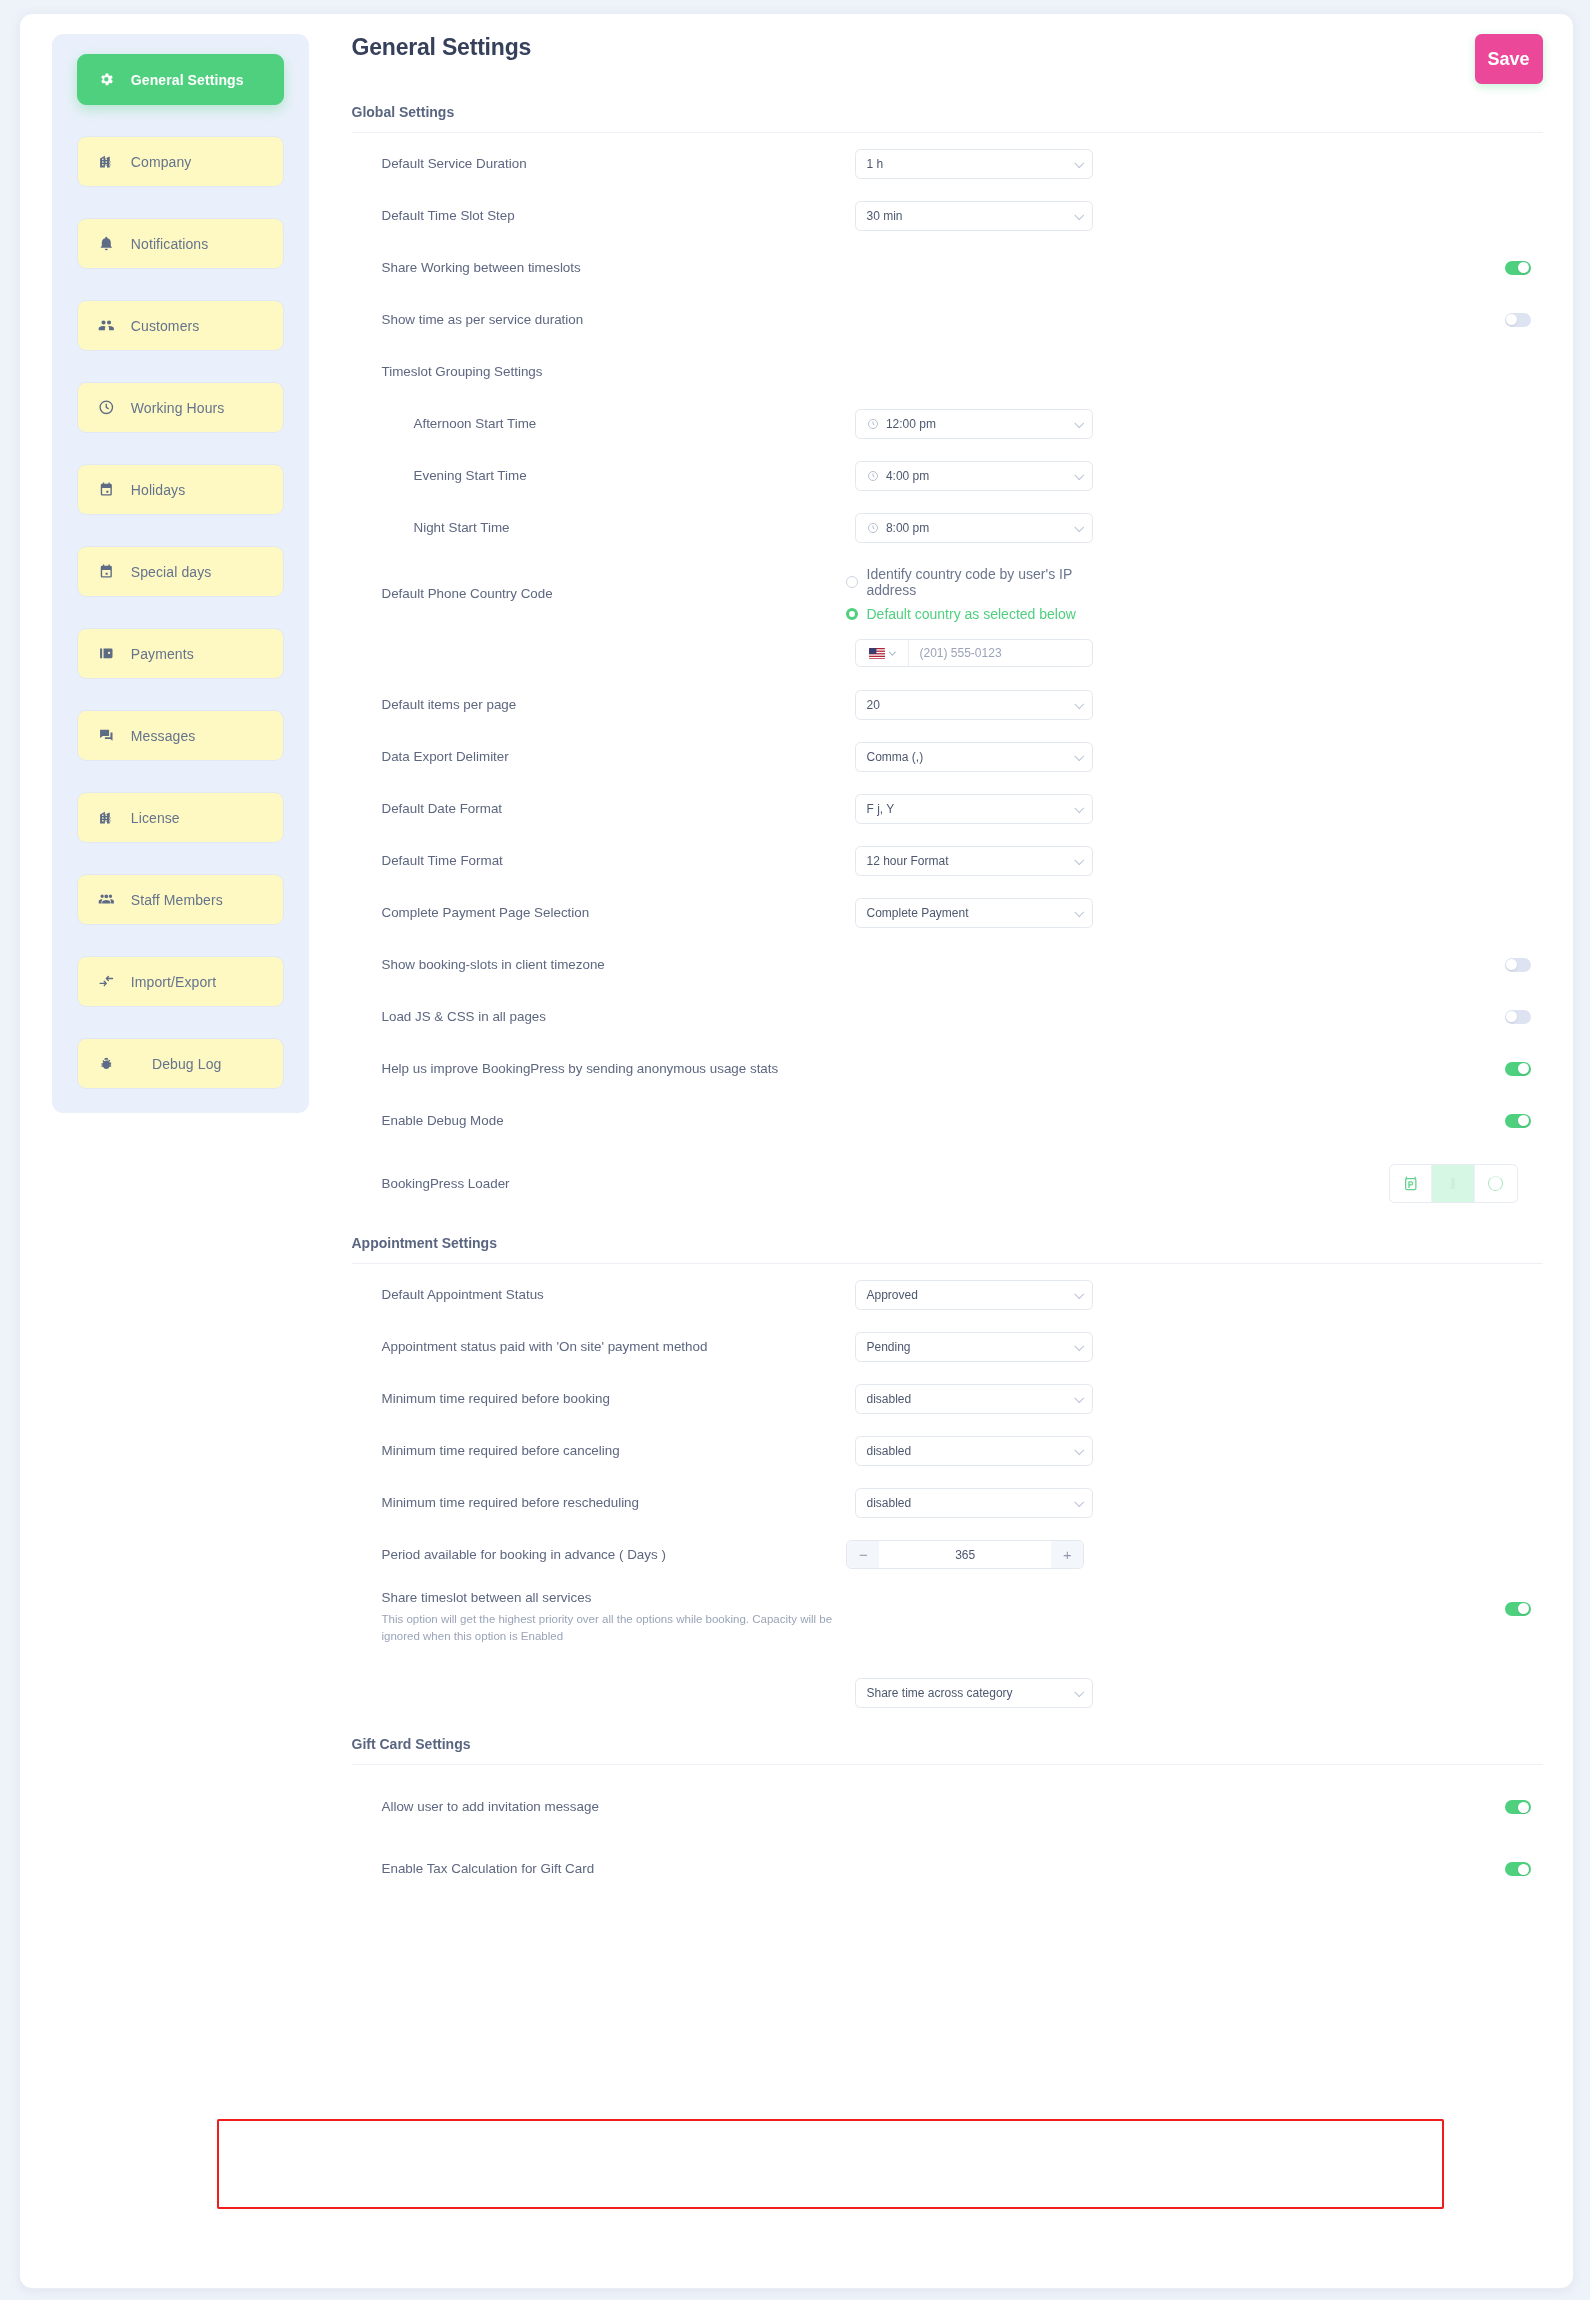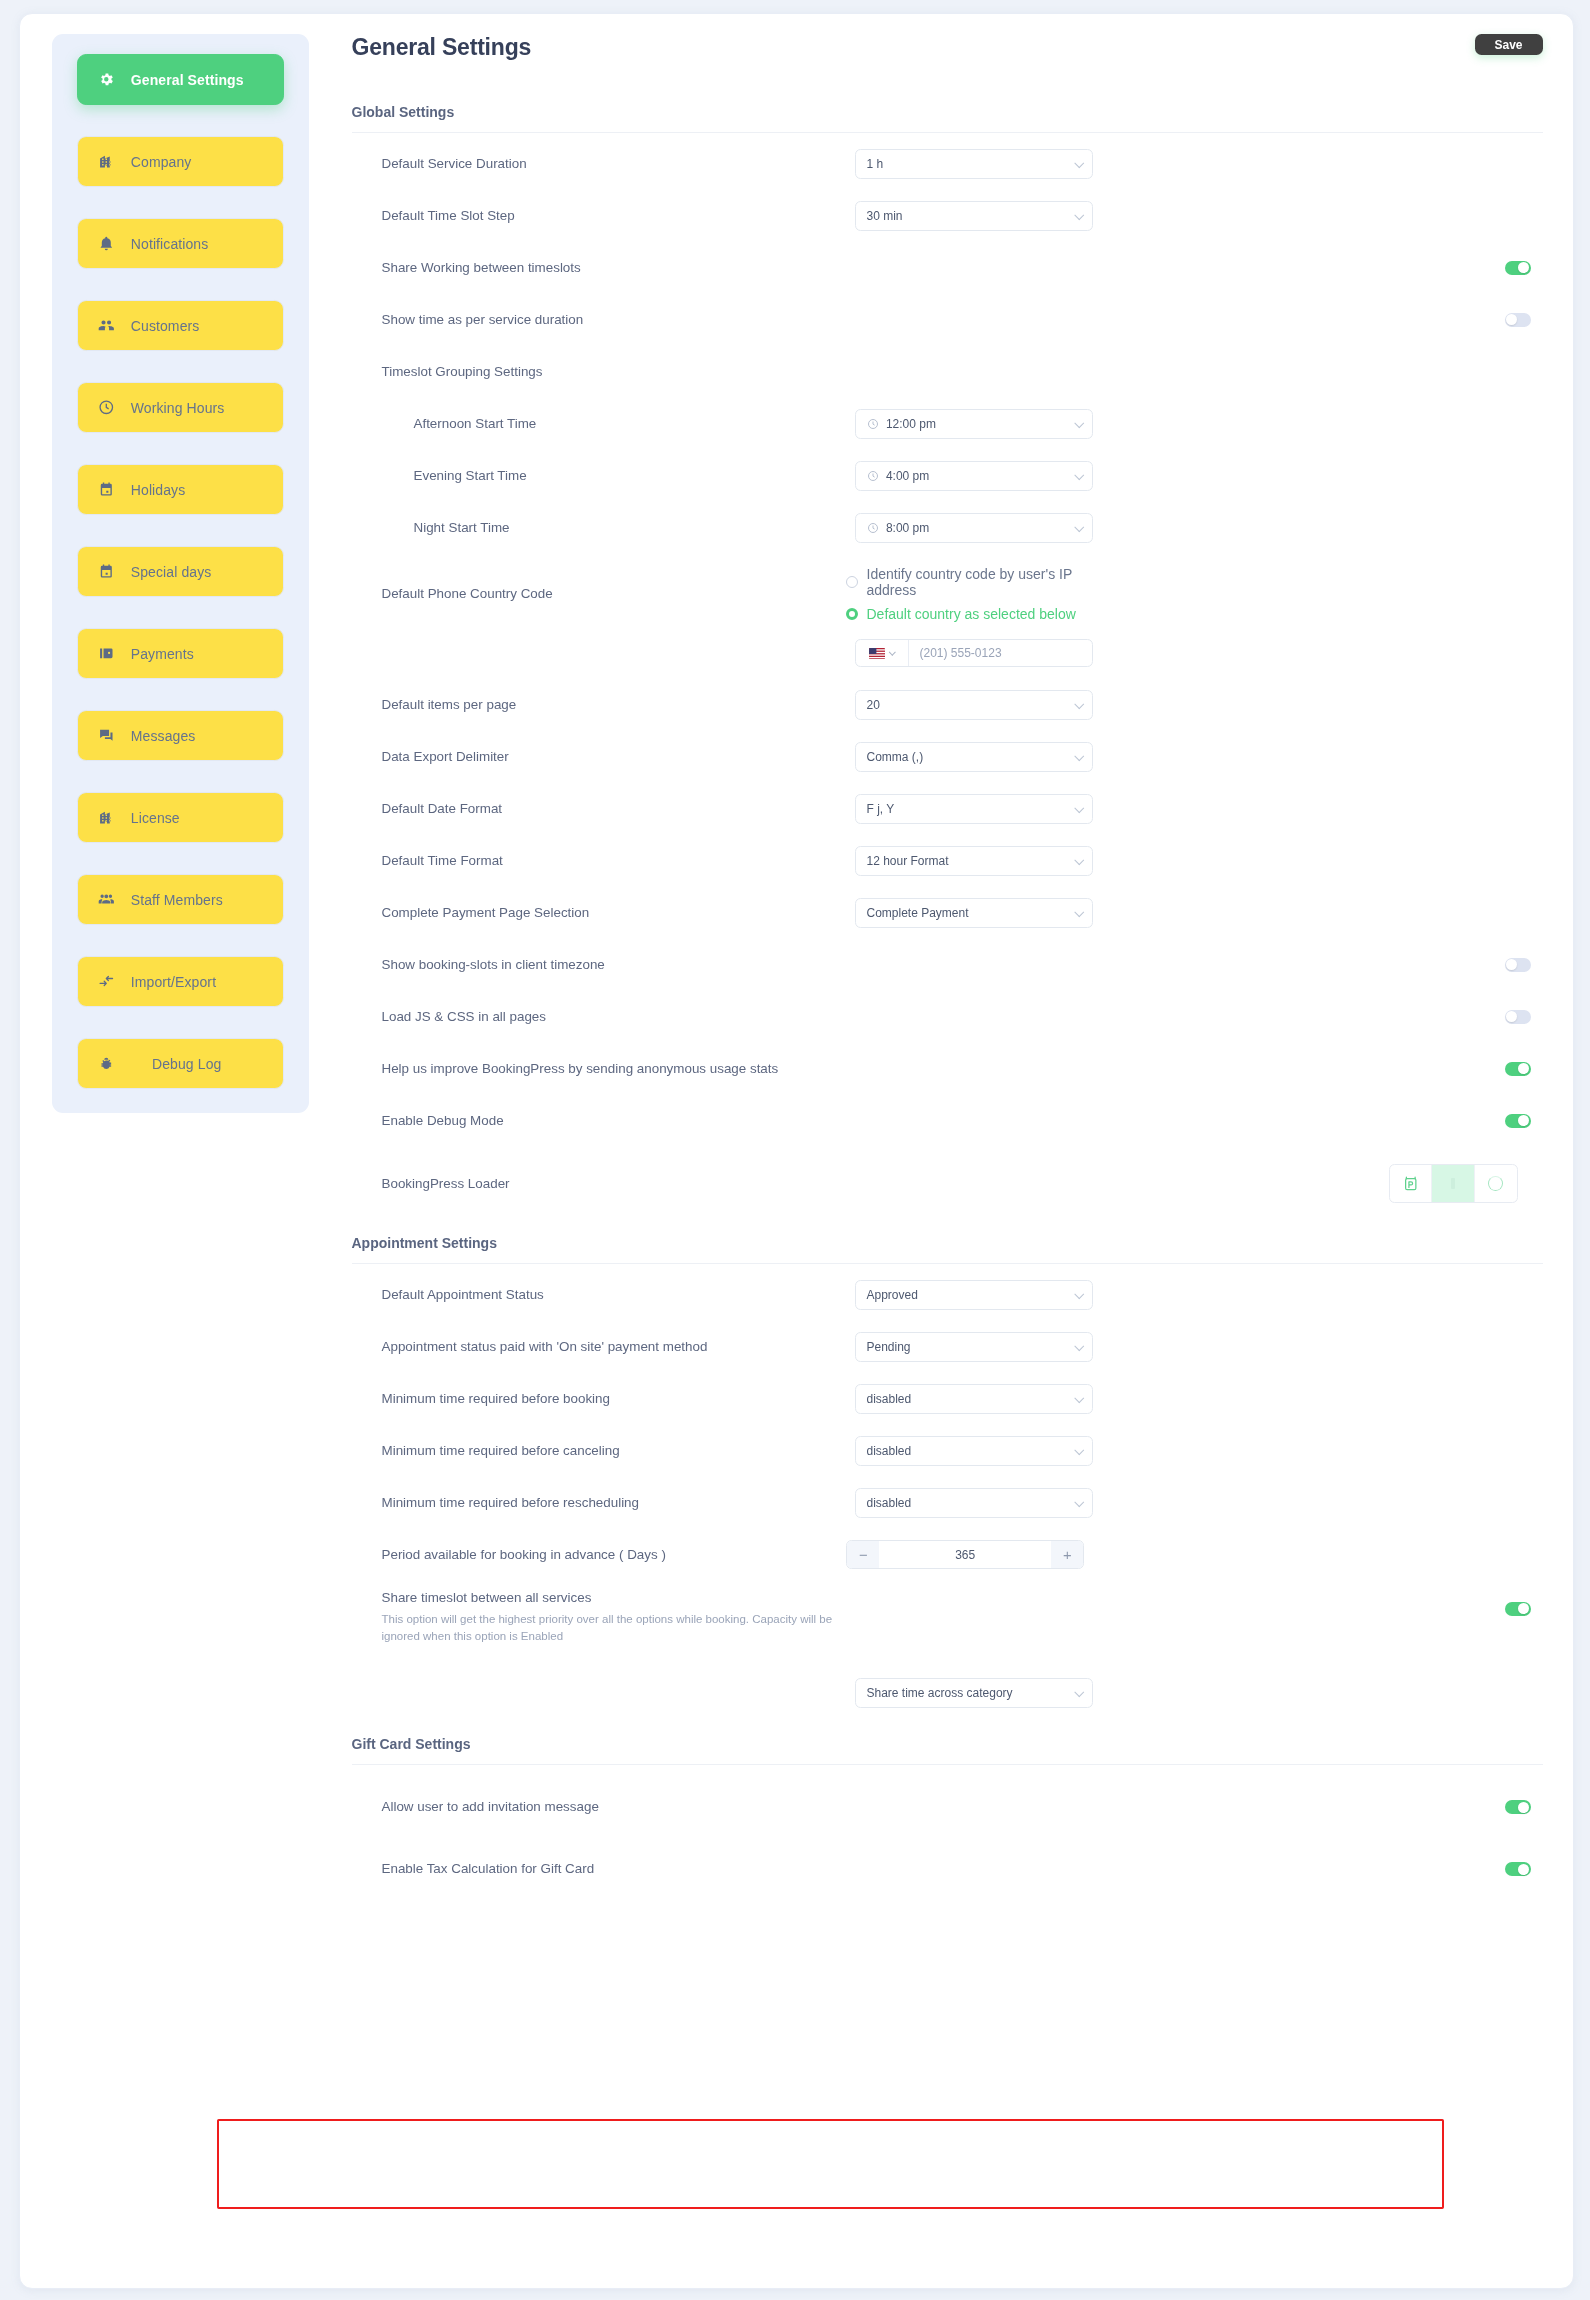--- a/index.html
+++ b/index.html
@@ -37,21 +37,21 @@
     border-radius: 11px;
     padding: 20px 25px 24px 25px;
   }
   .nav-item {
     display: flex;
     align-items: center;
     gap: 14.8px;
     height: 51px;
     padding: 0 20px;
     margin-bottom: 31px;
-    background: #fde047;
+    background: #fef9c3;
     border: 0.9px solid #e2e8f3;
     border-radius: 9.2px;
     cursor: pointer;
   }
   .nav-item:last-child { margin-bottom: 0; gap: 36px; }
   .nav-item .nav-label {
     font-size: 14px;
     color: #65738d;
     letter-spacing: 0.1px;
   }
@@ -83,29 +83,29 @@
     justify-content: space-between;
     height: 48px;
   }
   .page-title {
     font-size: 23px;
     font-weight: bold;
     color: #36405a;
     letter-spacing: -0.2px;
   }
   .save-btn {
-    background: #404040;
+    background: #ec4899;
     color: #fff;
     border: none;
     border-radius: 6.5px;
-    font-size: 12px;
+    font-size: 18px;
     font-weight: bold;
     font-family: "Liberation Sans", sans-serif;
     width: 68px;
-    height: 21px;
+    height: 50px;
     cursor: pointer;
     box-shadow: 0 2.8px 8.3px rgba(78,208,127,0.30);
   }
 
   .section-title {
     font-size: 14px;
     font-weight: bold;
     color: #5a6580;
     margin-top: 22px;
     padding-bottom: 12px;

